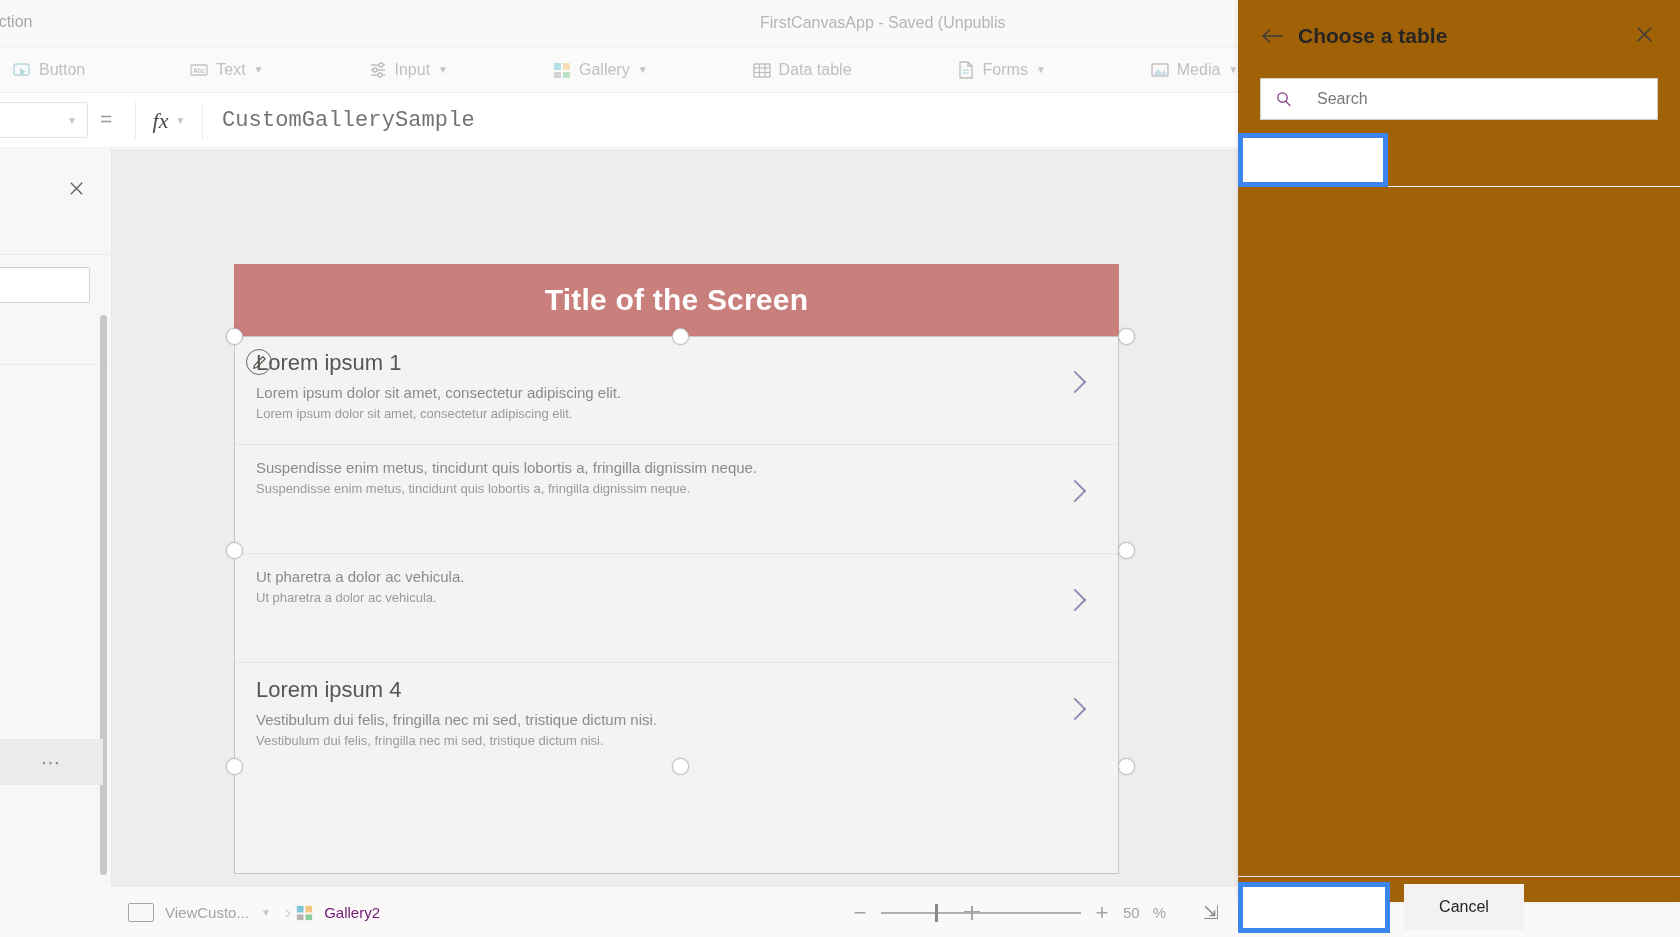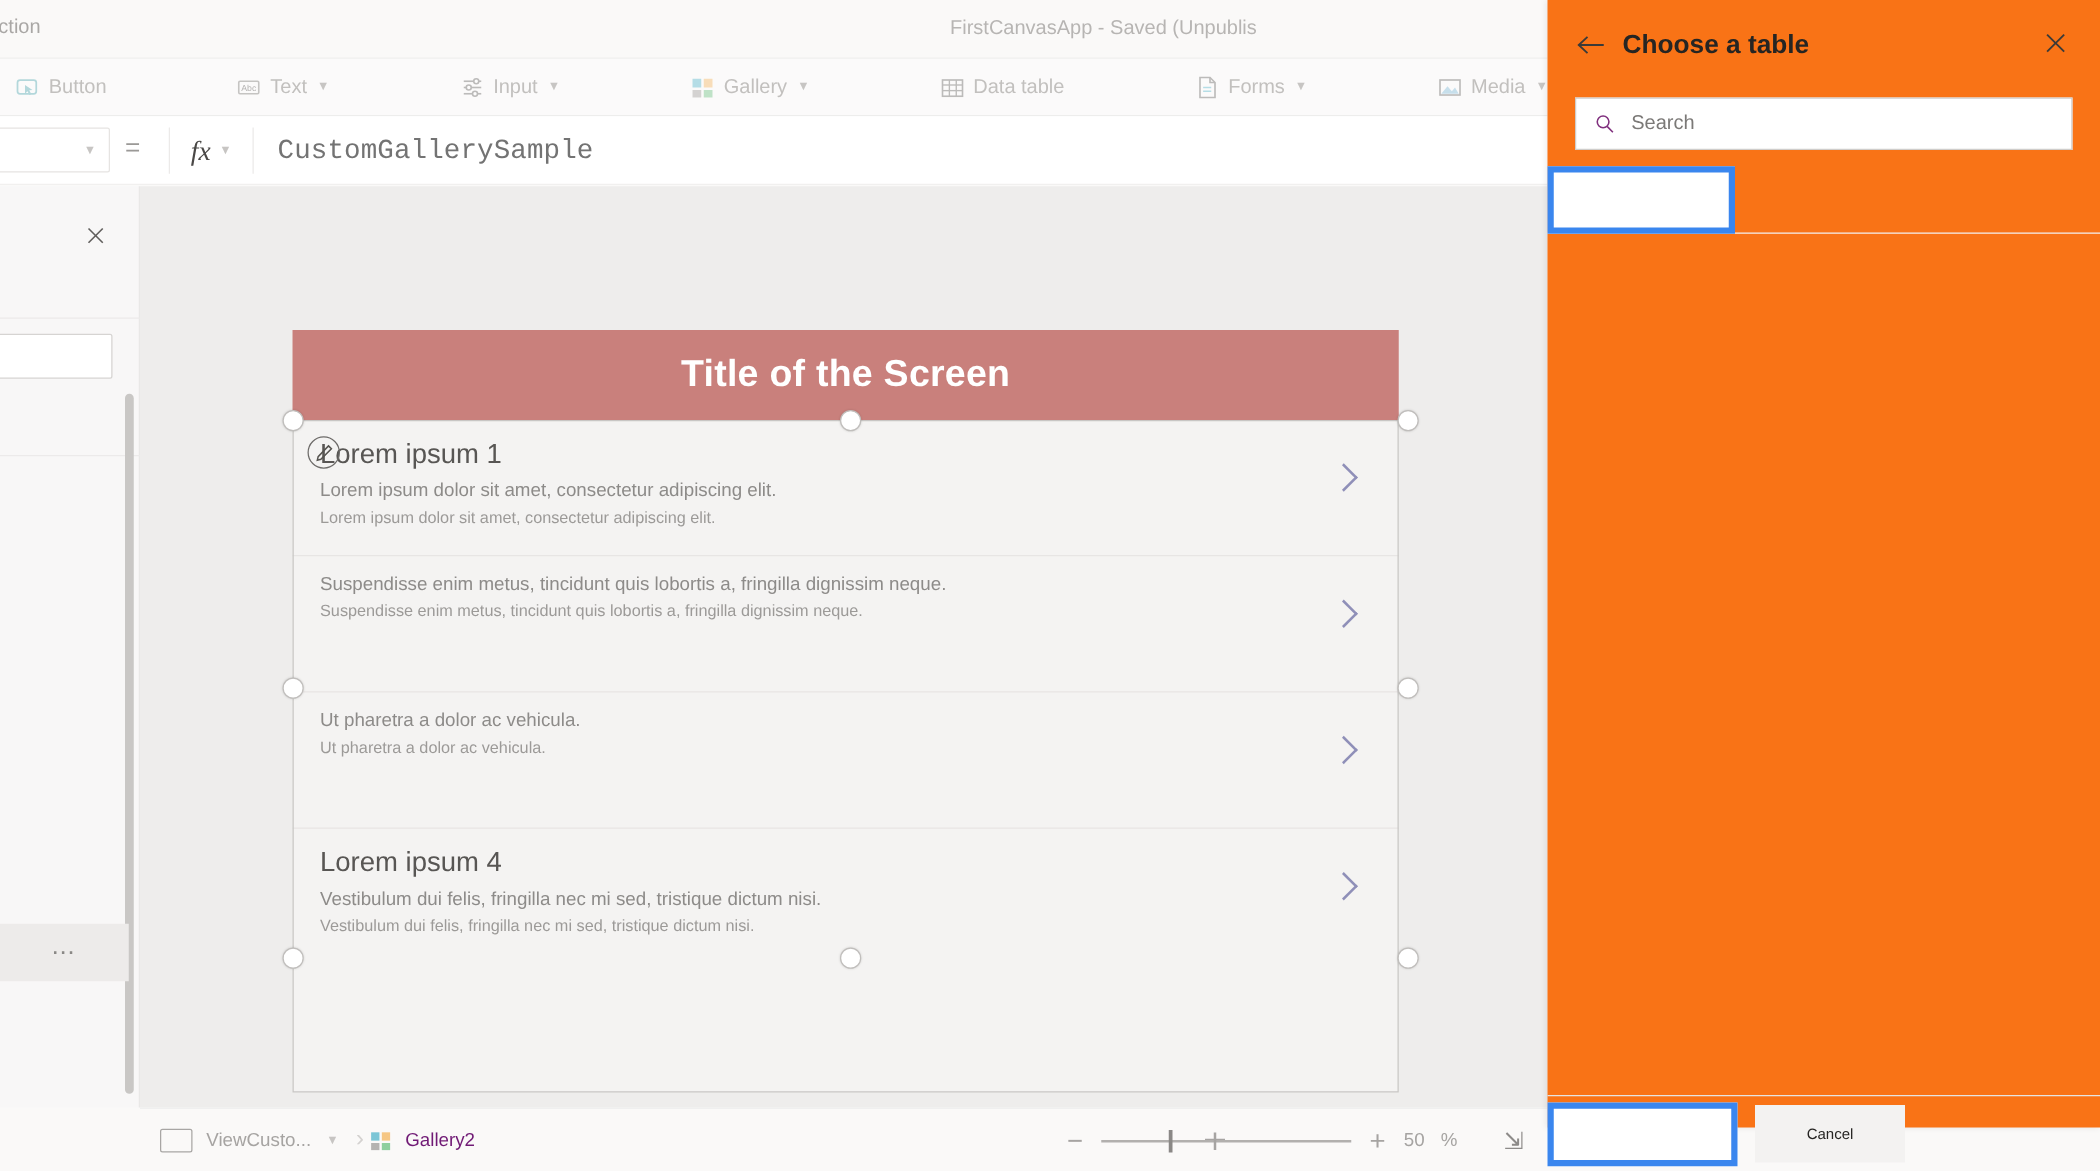--- a/index.html
+++ b/index.html
@@ -153,33 +153,33 @@
   .zm-tick2{ position:absolute; left:83px; top:-1px; width:16px; height:1.7px; background:#a6a4a2; }
   .zm-pct{ font-size:15px; color:#a6a4a2; }
   .fitbtn{ margin-left:24px; font-size:19px; color:#8d8b89; }
 
   
   .galglyph{ width:19px; height:19px; display:block; }
 
   
   .rpanel{
     position:absolute; left:1238px; top:0; width:442px; height:902px;
-    background:#f97316; box-shadow:-1px 0 5px rgba(0,0,0,.08);
+    background:#a16207; box-shadow:-1px 0 5px rgba(0,0,0,.08);
   }
   .rp-head{
     position:absolute; left:0; top:0; width:442px; height:72px;
     display:flex; align-items:center;
   }
   .rp-back{ margin-left:22px; width:28px; height:28px; display:flex; align-items:center; justify-content:center; }
   .rp-title{ margin-left:10px; font-size:21px; font-weight:bold; color:#262523; }
   .rp-close{ position:absolute; right:22px; top:20px; width:28px; height:28px; display:flex; align-items:center; justify-content:center; }
   .rp-search{
     position:absolute; left:22px; top:78px; width:398px; height:42px;
     border:1px solid #cfcdcb; background:#fff;
-    display:flex; align-items:center; gap:12px; padding-left:14px;
+    display:flex; align-items:center; gap:24px; padding-left:14px;
   }
   .rp-search-ph{ font-size:16px; color:#7b7977; }
   .rp-listhl{
     position:absolute; left:0px; top:133px; width:150px; height:54px;
     border:5px solid #3a86ee; background:#ffffff;
   }
   .rp-row{
     position:absolute; left:0; top:133px; width:442px; height:54px;
     display:flex; align-items:center; padding-left:24px; gap:18px;
     border-bottom:1px solid #f3f2f1;
@@ -195,21 +195,21 @@
     border:5px solid #3a86ee; background:#fff;
   }
   .rp-connect{
     position:absolute; left:14px; top:891px; width:124px; height:34px;
     background:#80307e; color:#fff; border:none; cursor:pointer;
     font-family:"Liberation Sans", sans-serif; font-size:16px; font-weight:bold;
   }
   .rp-cancel{
     position:absolute; left:166px; top:884px; width:120px; height:46px;
     background:#f3f2f1; color:#262523; border:none; cursor:pointer;
-    font-family:"Liberation Sans", sans-serif; font-size:12px;
+    font-family:"Liberation Sans", sans-serif; font-size:16px;
   }
 </style>
 </head>
 <body>
 
 <div id="app">
 
   <div class="titlebar">
     <div class="leftlabel">Action</div>
     <div class="apptitle">FirstCanvasApp - Saved (Unpublis</div>

